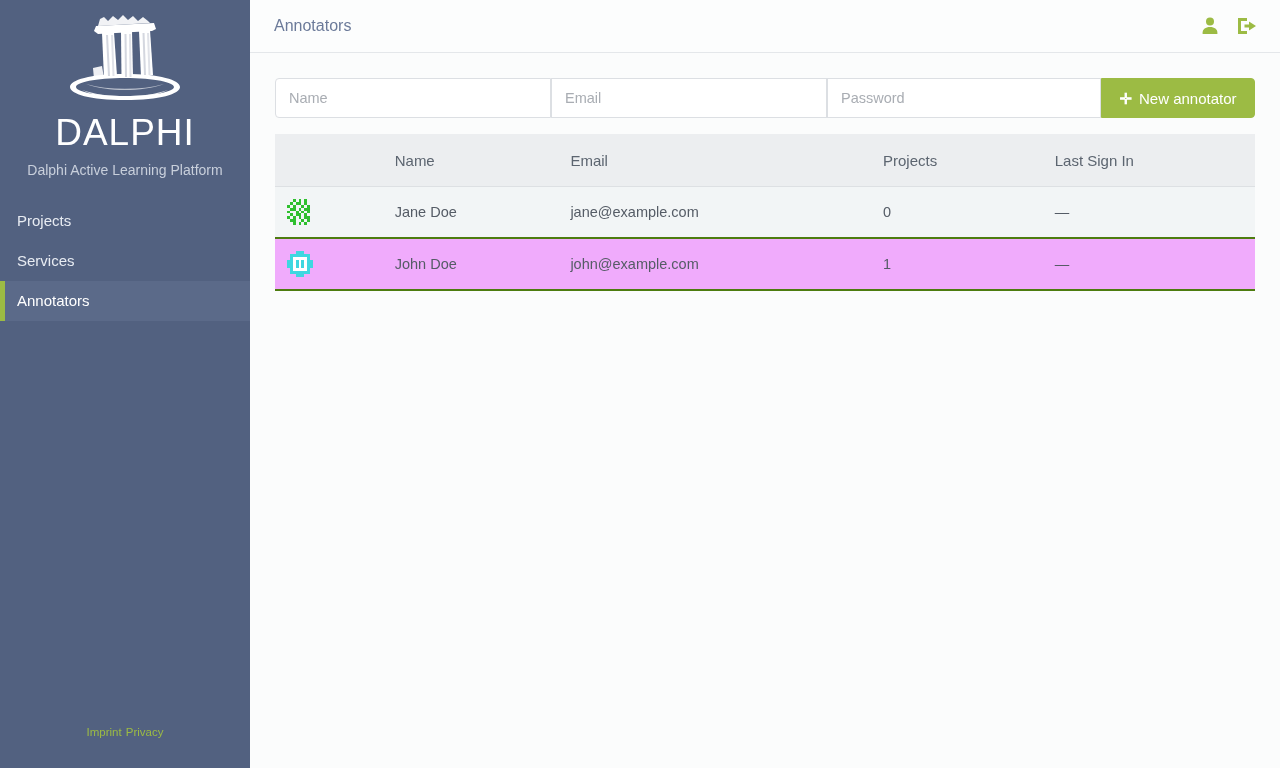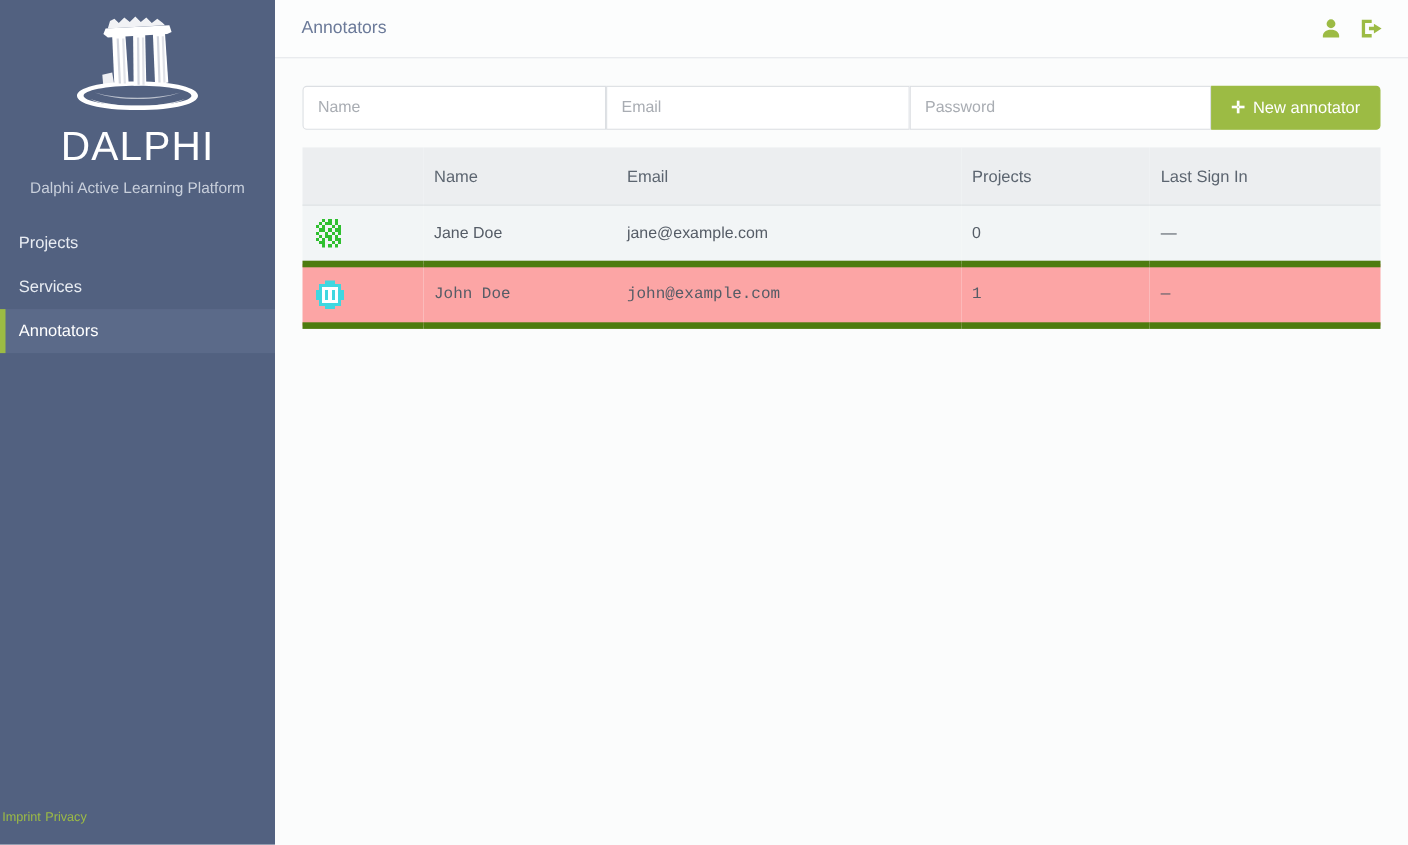--- a/index.html
+++ b/index.html
@@ -70,21 +70,22 @@
     cursor: pointer;
     white-space: nowrap;
   }
   .nav-item.active {
     background: #5b6a89;
     border-left: 5px solid #9cbb44;
     color: #ffffff;
   }
   .footer {
     margin-top: auto;
-    padding-bottom: 15px;
+    padding-bottom: 26px;
+    text-align: center;
     font-size: 11.5px;
     line-height: 19px;
   }
   .footer a {
     color: #9cbb44;
     text-decoration: none;
     margin: 0 2px;
   }
   .footer .copy {
     color: #d3d9e3;
@@ -185,25 +186,25 @@
     font-size: 15px;
     height: 52px;
     padding: 0 10px;
     border-bottom: 1px solid #dde0e3;
     vertical-align: middle;
   }
   .tbl tbody td {
     height: 50px;
     padding: 0 10px;
     color: #555c66;
-    border-bottom: 6px solid #4d7c0f;
+    border-bottom: 2px solid #4d7c0f;
     vertical-align: middle;
   }
   .tbl tbody tr.odd td { background: #f2f5f6; }
-  .tbl tbody tr.even td { background: #fca5a5; font-family: Liberation Mono, monospace; }
+  .tbl tbody tr.even td { background: #f0abfc; }
   .col-avatar { width: 100px; }
   .col-name   { width: 175px; }
   .col-email  { width: 320px; }
   .col-proj   { width: 168px; }
   .col-last   { width: 217px; }
   .avatar-cell { padding-left: 12px !important; }
   .avatar { display: block; }
   .dash { color: #707880; }
 </style>
 </head>

